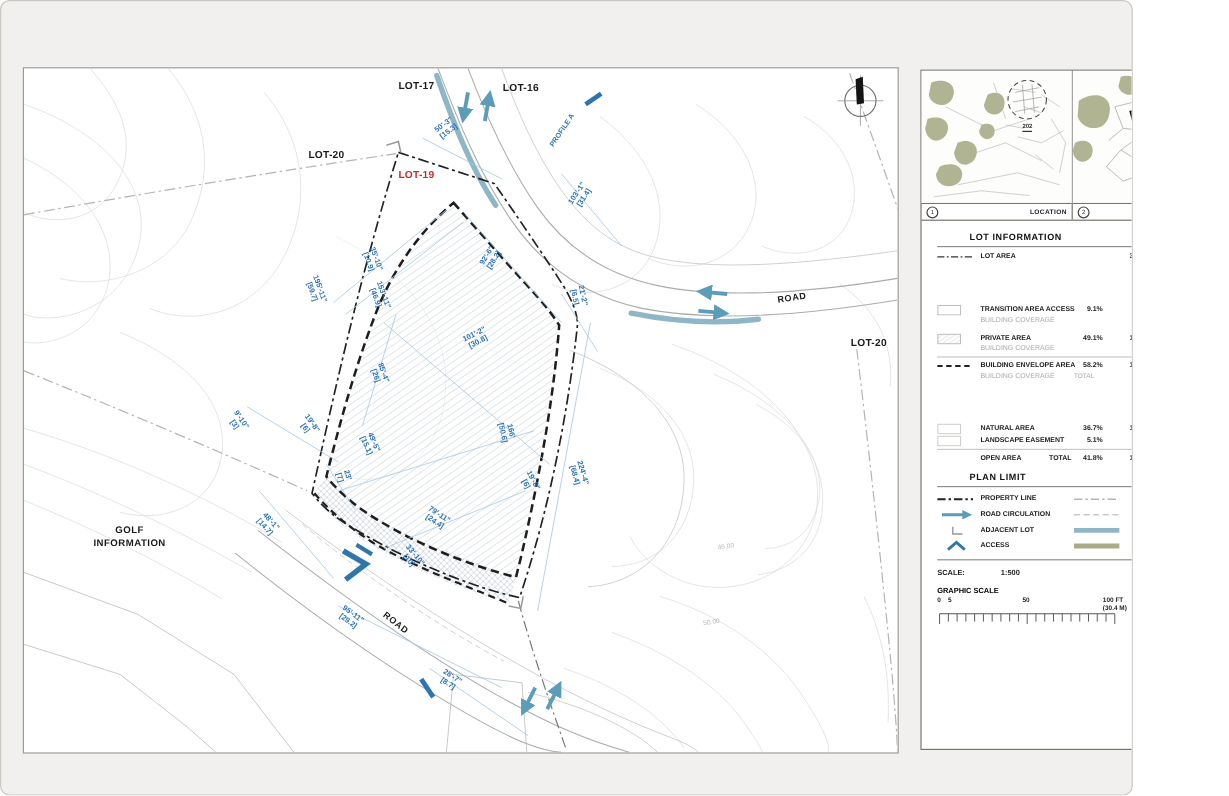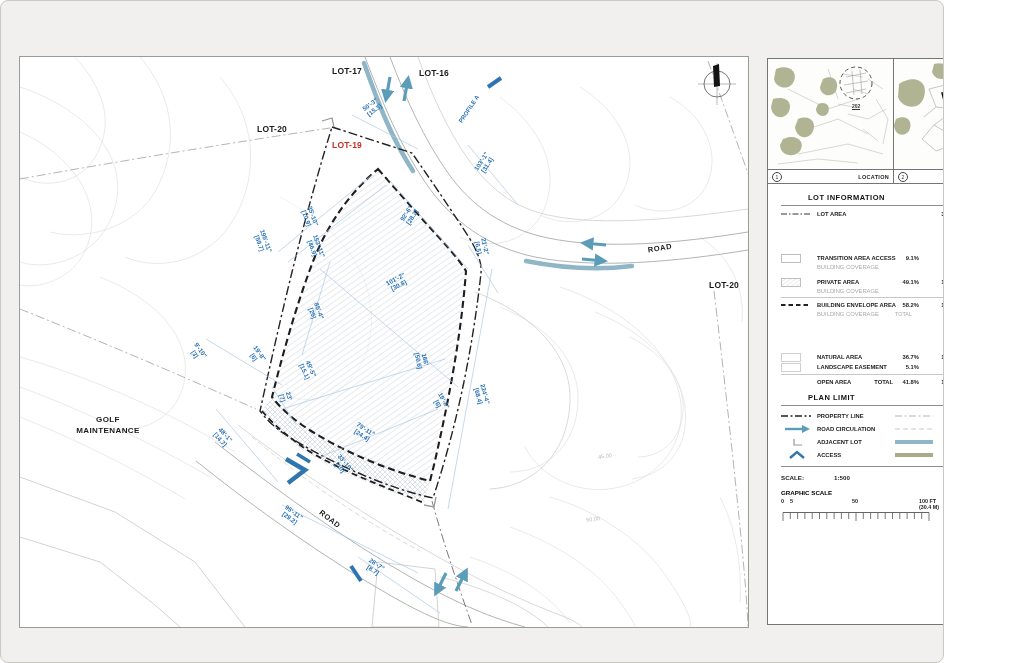--- a/index.html
+++ b/index.html
@@ -186,23 +186,23 @@
       </g>
     </svg>
 
     <div class="plabel" style="left:327px;top:14px">LOT-17</div>
     <div class="plabel" style="left:414px;top:16px">LOT-16</div>
     <div class="plabel" style="left:252px;top:72px">LOT-20</div>
     <div class="plabel red" style="left:327px;top:88px">LOT-19</div>
     <div class="plabel" style="left:704px;top:228px">LOT-20</div>
     <div class="plabel road" style="left:640px;top:191px;--rot:-9deg">ROAD</div>
     <div class="plabel road" style="left:310px;top:462px;--rot:38deg">ROAD</div>
-    <div class="plabel golf" style="left:88px;top:368px">
+    <div class="plabel golf" style="left:88px;top:390px">
       <span>GOLF</span><br>
-      <span>MAINTENANCE</span>
+      <span>INFORMATION</span>
     </div>
     <div class="profile" style="left:449px;top:52px;--rot:-56deg">PROFILE A</div>
     <div class="contour-label" style="left:585px;top:399px;--rot:-8deg">45.00</div>
     <div class="contour-label" style="left:573px;top:462px;--rot:-8deg">50.00</div>
 
     <div class="dim" style="left:352px;top:50px;--rot:-37deg">
         <span>50'-3"</span>
         <span>[15.3]</span>
       </div>
     <div class="dim" style="left:464px;top:106px;--rot:-57deg">

